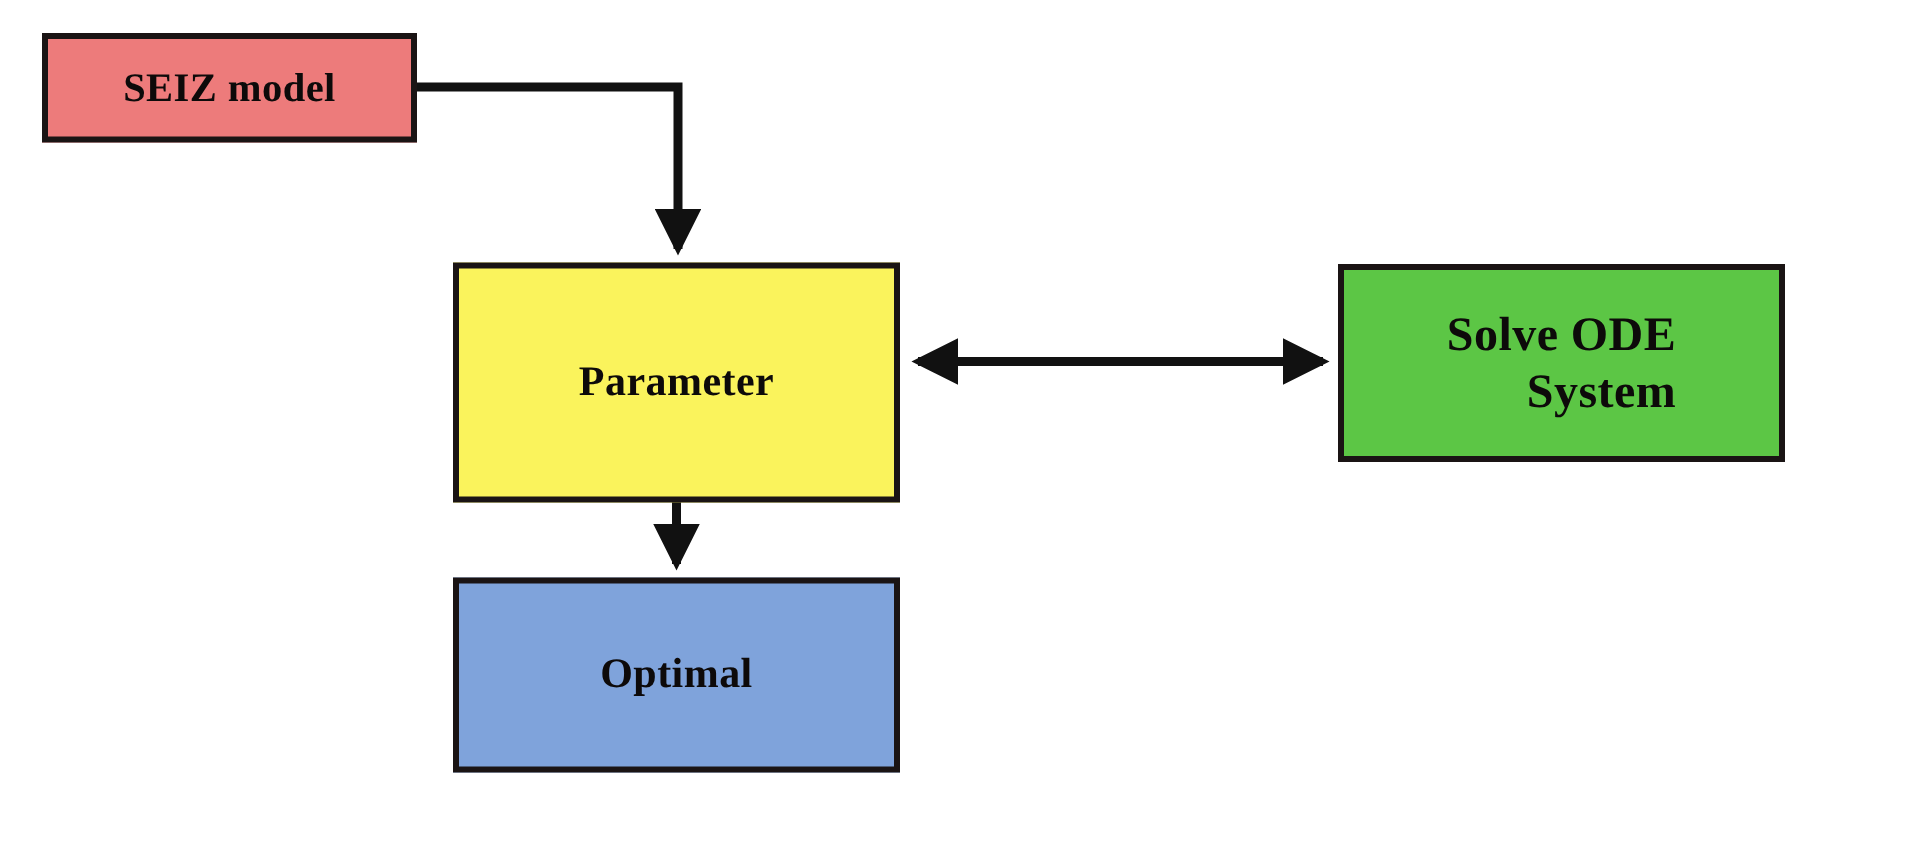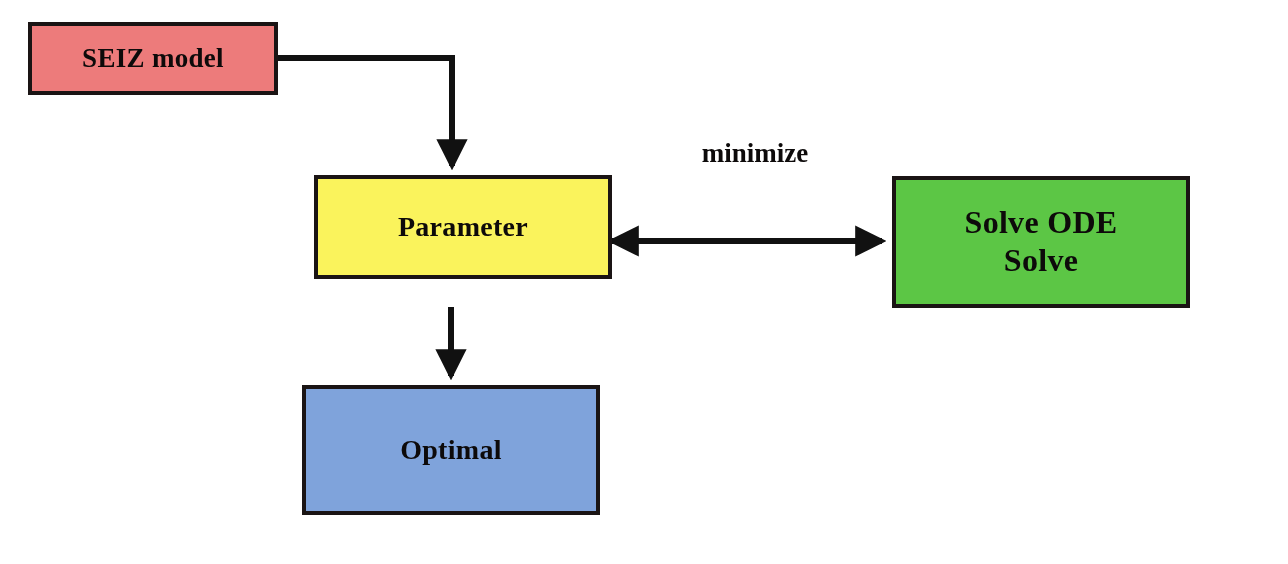--- a/index.html
+++ b/index.html
@@ -23,31 +23,31 @@
     display: flex;
     align-items: center;
     justify-content: center;
     text-align: center;
     color: #0d0a0a;
     font-weight: bold;
     line-height: 1.18;
     letter-spacing: 0.3px;
     z-index: 3;
   }
-  .node .label-line { display: block; white-space: nowrap; }
+  .node .label-line { display: block; white-space: nowrap; text-align: right; }
 
   #node-seiz {
     left: 28px;  top: 22px;
     width: 250px; height: 73px;
     background: #ED7B7B;
     font-size: 27px;
   }
   #node-parameter-iteration {
-    left: 314px; top: 175px;
-    width: 298px; height: 104px;
+    left: 302px; top: 175px;
+    width: 298px; height: 160px;
     background: #FAF35C;
     font-size: 28px;
   }
   #node-solve-ode {
     left: 892px; top: 176px;
     width: 298px; height: 132px;
     background: #5CC645;
     font-size: 32px;
   }
   #node-optimal-params {
@@ -106,27 +106,26 @@
 
   <div class="node" id="node-parameter-iteration">
     <div>
       <span class="label-line">Parameter</span>
     </div>
   </div>
 
   <div class="node" id="node-solve-ode">
     <div>
       <span class="label-line">Solve ODE</span>
-      <span class="label-line">Solve</span>
+      <span class="label-line">System</span>
     </div>
   </div>
 
   <div class="node" id="node-optimal-params">
     <div>
       <span class="label-line">Optimal</span>
     </div>
   </div>
 
   <div id="edge-minimize-label">
-    <span class="label-line">minimize</span>
   </div>
 
 </div>
 
 </body></html>

